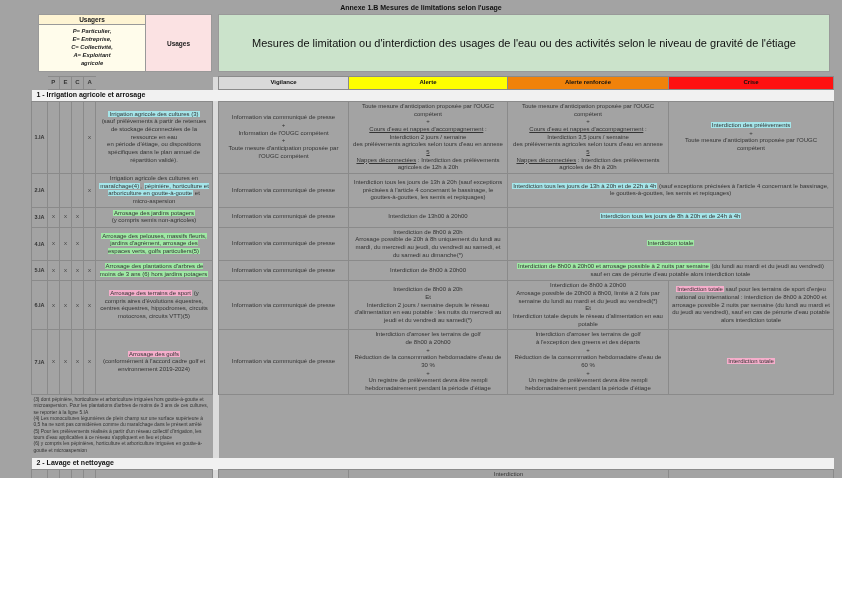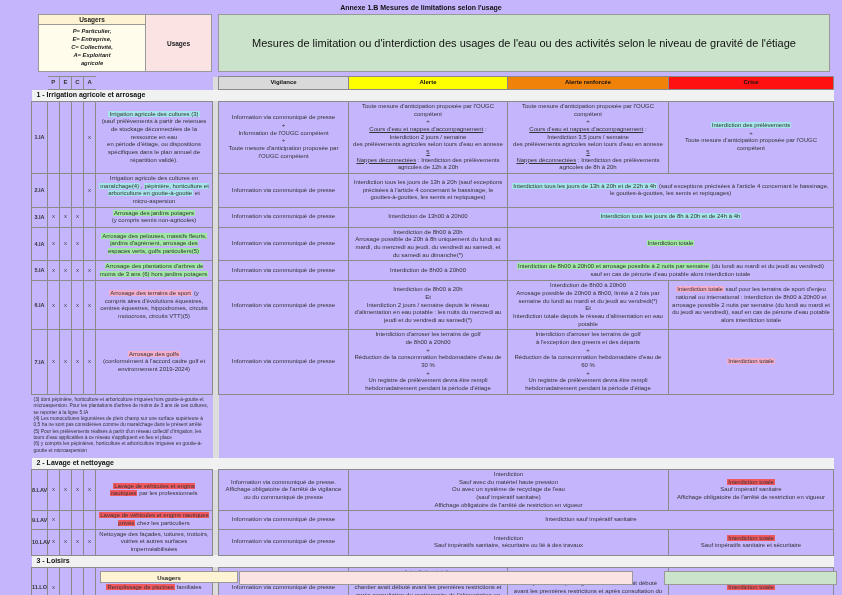--- a/index.html
+++ b/index.html
@@ -1,16 +1,16 @@
 <!DOCTYPE html>
 <html><head>
 <meta charset="utf-8">
 <style>
   html,body{margin:0;padding:0;background:#fff;}
-  .page{position:relative;width:842px;height:595px;background:#c4b5fd;overflow:hidden;
+  .page{position:relative;width:842px;height:478px;background:#a3a3a3;overflow:hidden;
         font-family:"Liberation Sans", sans-serif;color:#222;}
   .doc-title{padding-top:4px;text-align:center;font-size:7px;font-weight:bold;color:#111;}
   .header-flex{display:flex;margin:3px 0 0 38px;height:58px;align-items:stretch;}
   .legend-box{width:108px;border:1px solid #999;display:flex;flex-direction:column;box-sizing:border-box;}
   .legend-title{background:#FEF4D3;border-bottom:1px solid #999;text-align:center;font-weight:bold;font-size:6.5px;padding:1px 0;}
   .legend-body{background:#FFFCEB;flex:1;font-size:5.8px;font-style:italic;font-weight:bold;text-align:center;
                display:flex;align-items:center;justify-content:center;white-space:pre-line;line-height:1.35;}
   .usages-box{width:66px;background:#FBE2E3;border:1px solid #999;border-left:none;box-sizing:border-box;
               display:flex;align-items:center;justify-content:center;font-weight:bold;font-size:6.5px;}
   .gap-head{width:6px;}

